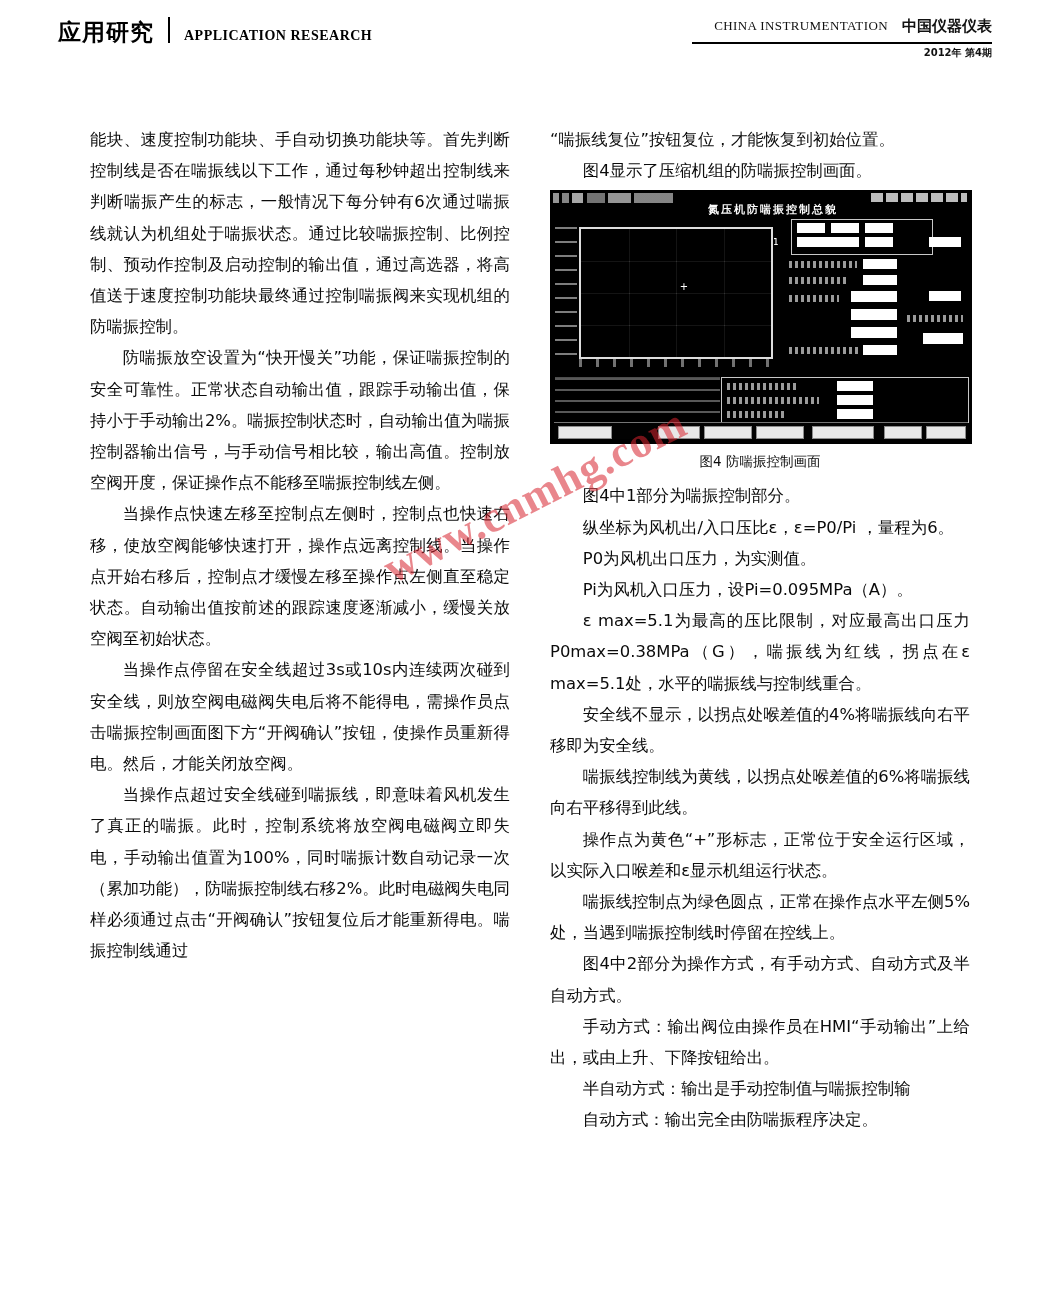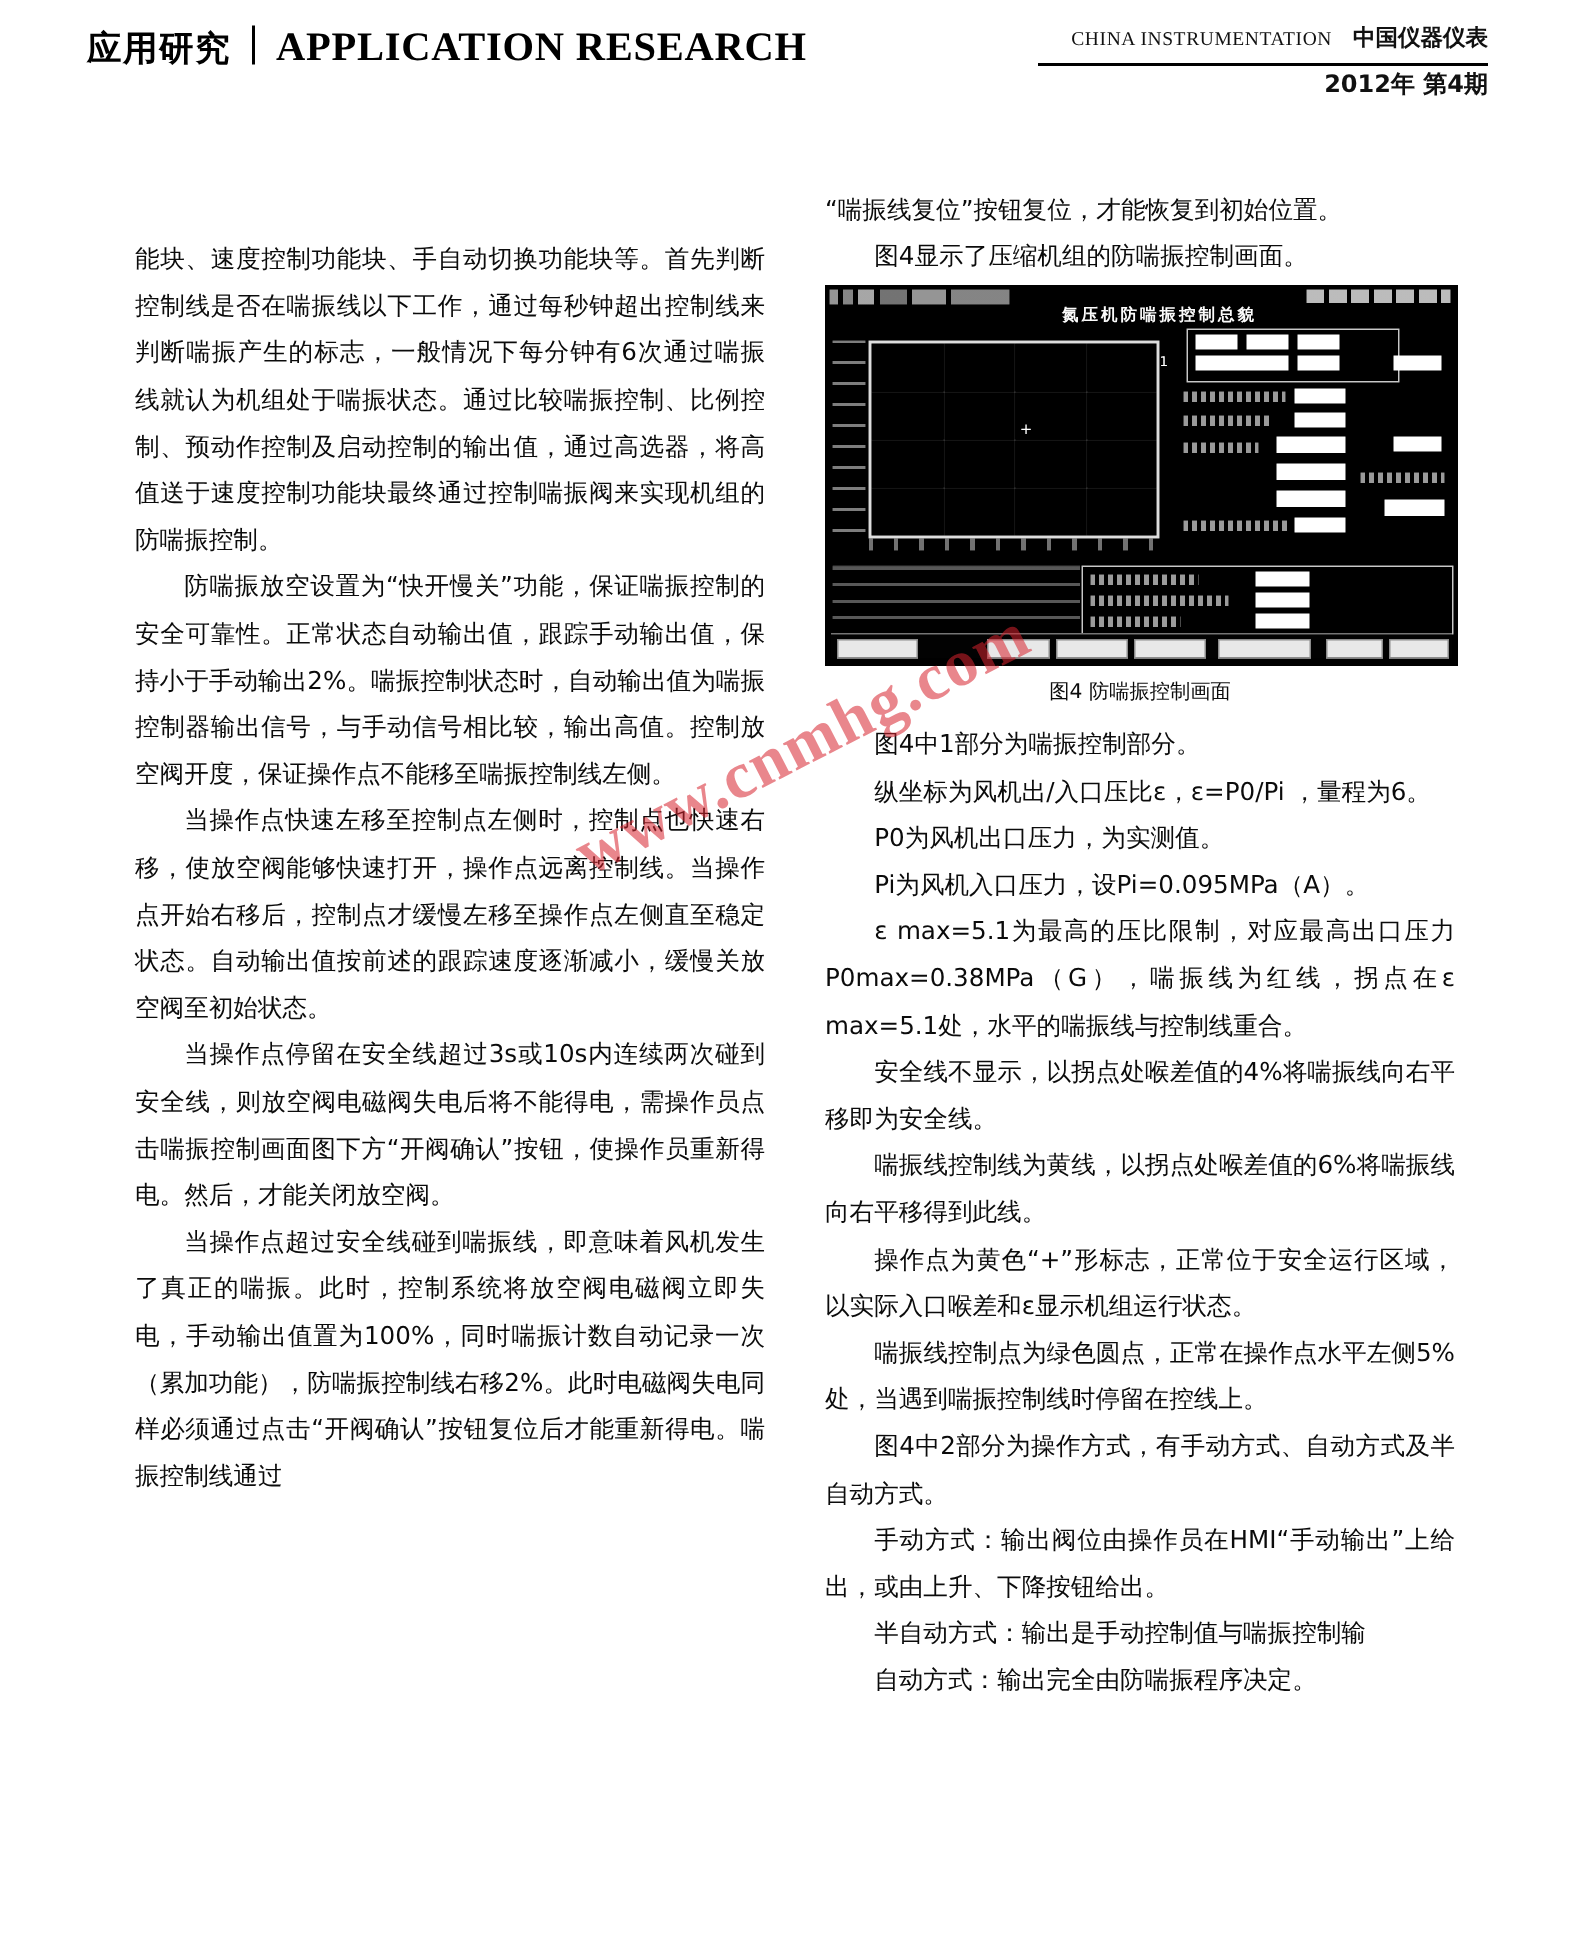--- a/index.html
+++ b/index.html
@@ -44,21 +44,21 @@
     width: 2px;
     height: 26px;
     background: #000;
     margin: 0 14px;
     position: relative;
     top: 3px;
   }
   .hdr-en {
     font-family: "Liberation Serif", serif;
     font-weight: bold;
-    font-size: 27px;
+    font-size: 14px;
     letter-spacing: 0.5px;
     color: #000;
   }
   .hdr-right {
     position: absolute;
     right: 0;
     top: 2px;
     text-align: right;
   }
   .hdr-journal {
@@ -84,37 +84,37 @@
     top: 26px;
     width: 300px;
     height: 2px;
     background: #000;
   }
   .hdr-issue {
     position: absolute;
     right: 0;
     top: 30px;
     font-family: "DejaVu Sans", sans-serif;
-    font-size: 16px;
+    font-size: 10px;
     font-weight: bold;
     color: #111;
   }
 
   
   .col {
     position: absolute;
     top: 124px;
     width: 420px;
     font-size: 16.4px;
     line-height: 31.2px;
     text-align: justify;
     text-justify: inter-ideograph;
     font-family: "DejaVu Sans", sans-serif;
   }
-  .col-left  { left: 90px; margin-top: 33px; }
+  .col-left  { left: 90px; }
   .col-right { left: 550px; }
 
   .col p {
     margin: 0;
     text-indent: 2em;
   }
   .col p.noindent { text-indent: 0; }
 
   .fig-wrap {
     margin: 4px 0 2px 0;

